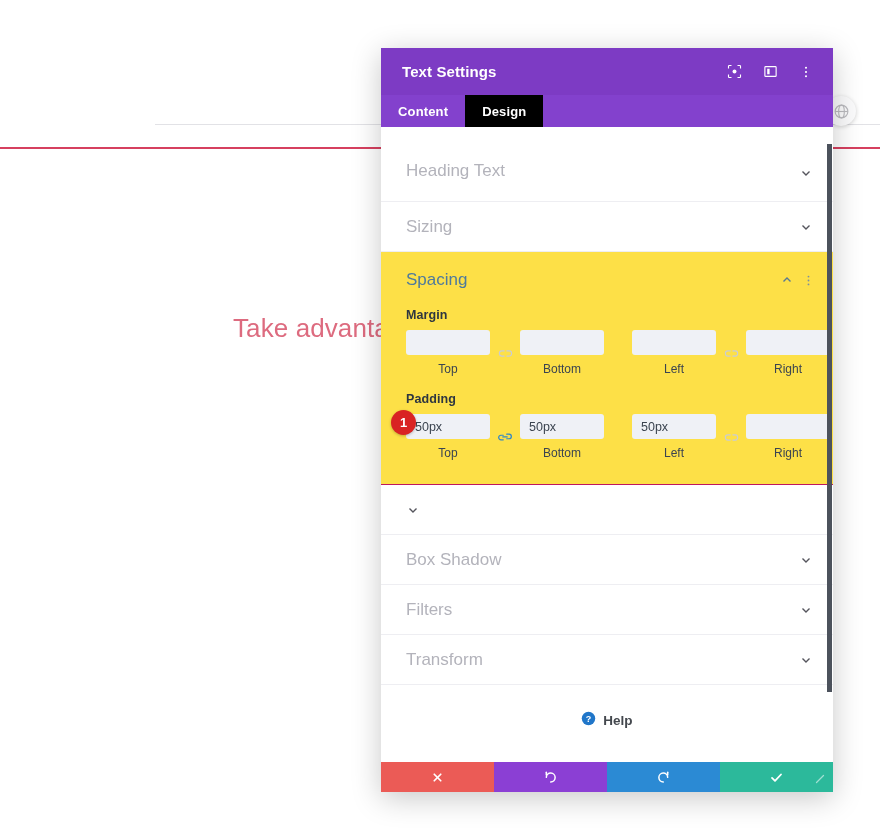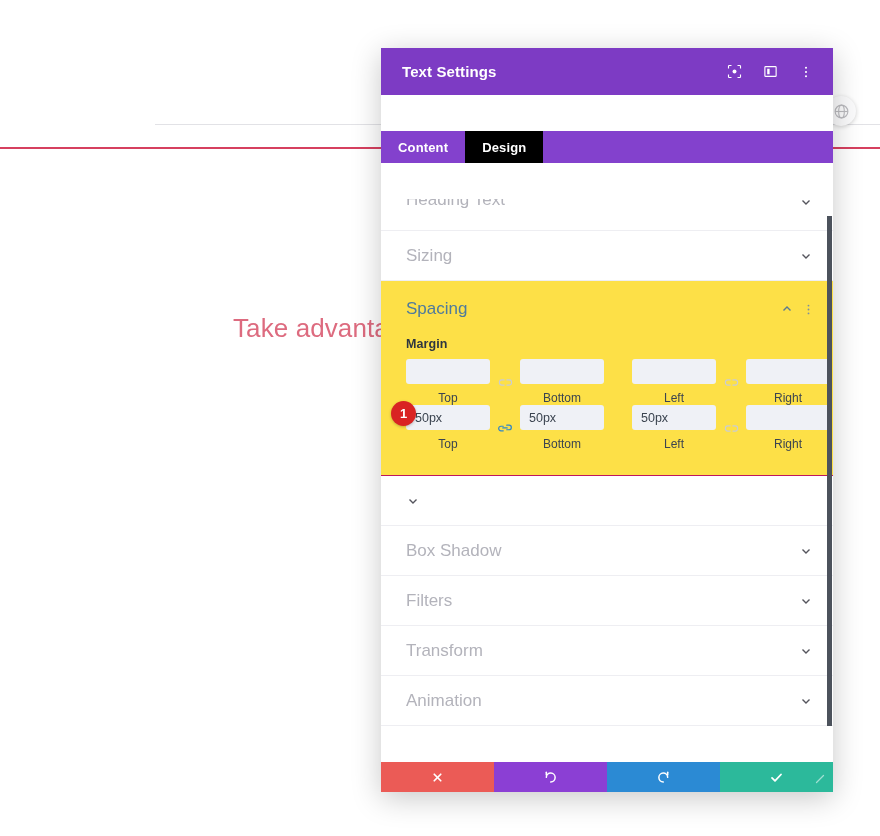--- a/index.html
+++ b/index.html
@@ -37,21 +37,20 @@
   .edge-toggle svg { opacity: .45; }
 
   
   #modal {
     position: absolute; left: 381px; top: 48px;
     width: 452px; height: 744px;
     background: #ffffff;
     box-shadow: 0 6px 28px rgba(0,0,0,.22);
     display: flex; flex-direction: column;
     overflow: hidden;
-    gap: 36px;
   }
 
   .modal-header {
     height: 47px; background: #7d3bc4;
     display: flex; align-items: center; padding: 0 14px 0 21px;
     flex: 0 0 auto;
   }
   .modal-title {
     color: #ffffff; font-size: 15px; font-weight: bold; flex: 1 1 auto;
     letter-spacing: .1px;
@@ -81,21 +80,21 @@
 
   
   .acc {
     height: 50px; display: flex; align-items: center;
     padding: 0 20px 0 25px; border-bottom: 1px solid #eeeef2;
     cursor: pointer; background: #fff;
   }
   .acc-label { flex: 1 1 auto; font-size: 17px; color: #b3b3bb; font-weight: 400; }
   .acc-chev { color: #55555d; display: flex; align-items: center; }
 
-  .acc.first { height: 32px; align-items: flex-start; }
+  .acc.first { height: 32px; align-items: flex-start; margin-top: 43px; }
   .acc.first .acc-label { line-height: 0.9; position: relative; top: -7px; }
   .acc.first .acc-chev { position: relative; top: -4px; }
 
   
   .section-open { border-bottom: 1px solid #be185d; padding-bottom: 24px; background: #fde047; }
   .sec-head {
     height: 56px; display: flex; align-items: center; padding: 0 18px 0 25px;
   }
   .sec-title { flex: 1 1 auto; font-size: 17px; color: #4e7a9c; }
   .sec-collapse { color: #5a7a92; display: flex; align-items: center; margin-right: 8px; cursor: pointer; }
@@ -287,20 +286,21 @@
                   <path d="M13 3.2h3.4A3.8 3.8 0 0120 7a3.8 3.8 0 01-3.6 3.8H13"></path>
                 </svg>
               </div>
               <div class="fcell">
                 <input class="finput" value="" style="">
                 <div class="fcap">Right</div>
               </div>
             </div>
           </div>
 
+          <div class="group-label pad">Padding</div>
           <div class="field-row">
             <div class="badge-one">1</div>
             <div class="fgroup">
               <div class="fcell">
                 <input class="finput" value="50px" style="">
                 <div class="fcap">Top</div>
               </div>
               <div class="link-btn">
                 <svg width="16" height="12" viewBox="0 0 22 14" fill="none" stroke="#2f86c9" stroke-width="1.7" stroke-linecap="round">
                   <path d="M8.6 4.6H5.4A3.1 3.1 0 002.3 7.7a3.1 3.1 0 003.1 3.1h3.2"></path>
@@ -351,28 +351,20 @@
         <div class="acc">
           <div class="acc-label">Filters</div>
           <div class="acc-chev">
             <svg width="14" height="14" viewBox="0 0 20 20" fill="none" stroke="#55555d" stroke-width="2">
                 <polyline points="5,8 10,13 15,8"></polyline>
               </svg>
           </div>
         </div>
         <div class="acc">
           <div class="acc-label">Transform</div>
-          <div class="acc-chev">
-            <svg width="14" height="14" viewBox="0 0 20 20" fill="none" stroke="#55555d" stroke-width="2">
-                <polyline points="5,8 10,13 15,8"></polyline>
-              </svg>
-          </div>
-        </div>
-        <div class="acc">
-          <div class="acc-label">Animation</div>
           <div class="acc-chev">
             <svg width="14" height="14" viewBox="0 0 20 20" fill="none" stroke="#55555d" stroke-width="2">
                 <polyline points="5,8 10,13 15,8"></polyline>
               </svg>
           </div>
         </div>
 
         <div class="help-wrap">
           <span>
             <svg width="15" height="15" viewBox="0 0 20 20">

